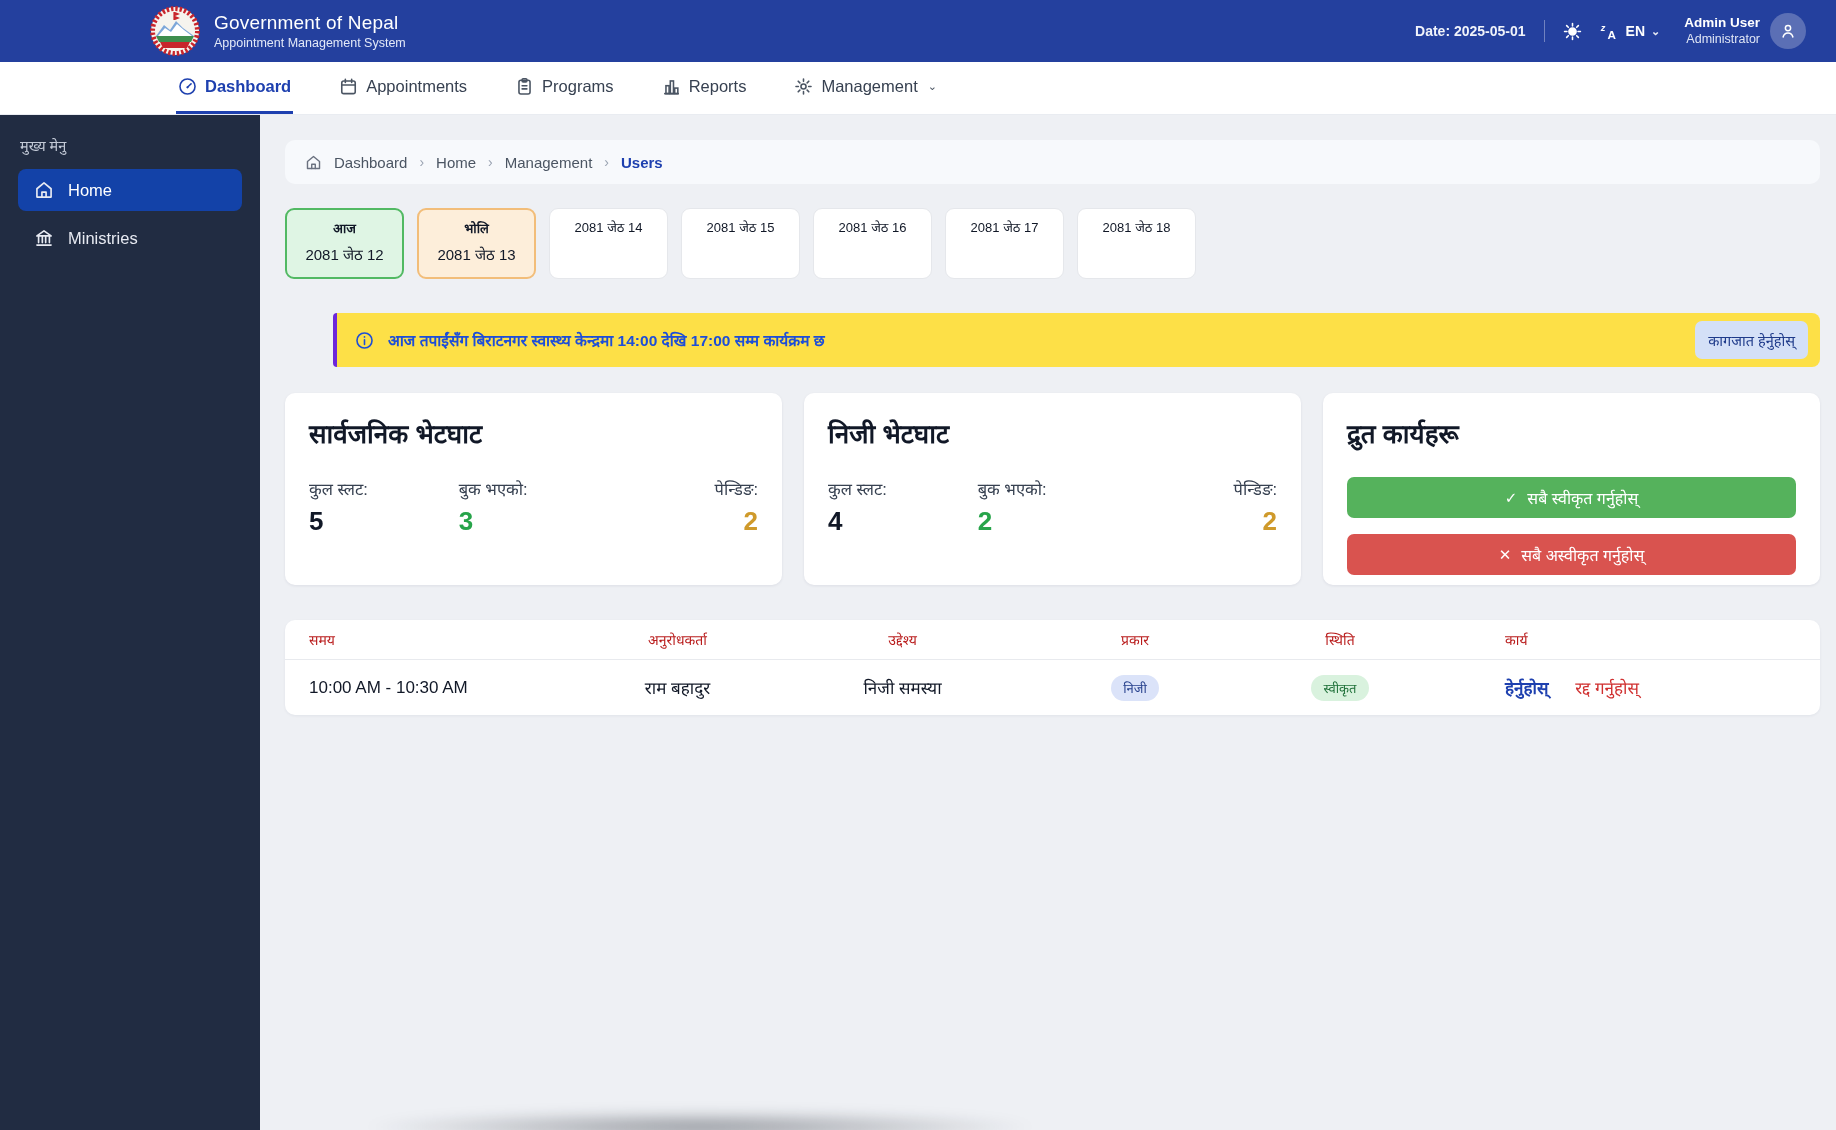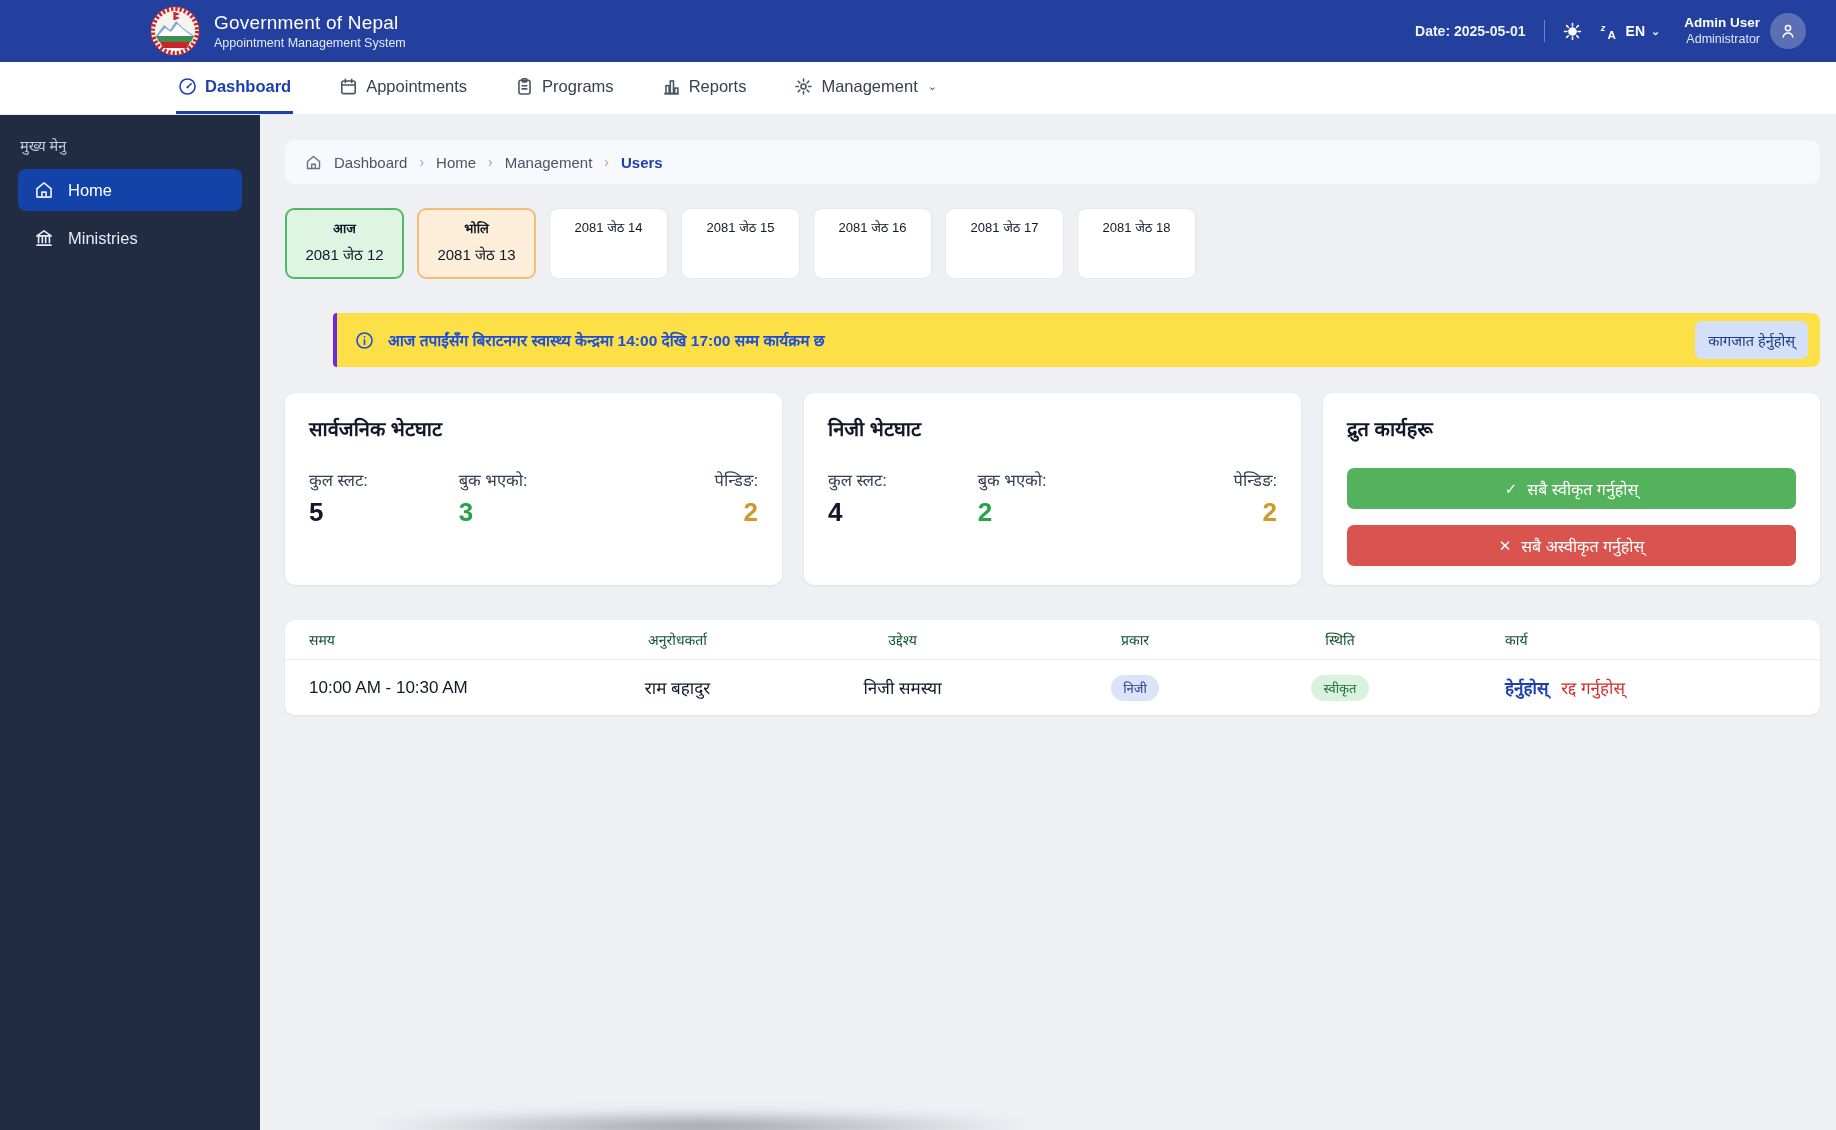--- a/index.html
+++ b/index.html
@@ -72,52 +72,52 @@
   .notice-left { display:flex; align-items:center; gap:14px; color:#1d4ed8;
     font-size:15.5px; font-weight:bold; }
   .notice-btn { background:#d4e0f7; border:none; color:#1e3a8a; font-size:14.5px;
     padding:9px 13px; border-radius:7px; cursor:pointer;
     font-family:"Liberation Sans","DejaVu Sans",sans-serif; }
 
   
   .cards { display:flex; gap:22px; margin-top:26px; }
   .card { background:#fff; border-radius:10px; box-shadow:0 1px 3px rgba(20,30,60,.08);
     width:497px; height:192px; padding:22px 24px; }
-  .card-title { font-size:20px; font-weight:bold; color:#111827; }
+  .card-title { font-size:26px; font-weight:bold; color:#111827; }
   .stat-row { display:flex; margin-top:26px; }
   .stat { flex:1; }
   .stat:last-child { text-align:right; }
   .stat-label { font-size:16.5px; color:#374151; }
   .stat-value { font-size:26px; font-weight:bold; margin-top:6px; }
   .v-total { color:#111827; } .v-booked { color:#27a44a; } .v-pending { color:#cf9a2b; }
 
   .qa-btn { width:100%; height:41px; border:none; border-radius:7px; color:#fff;
     font-size:16px; cursor:pointer; display:flex; align-items:center; justify-content:center;
     gap:10px; font-family:"Liberation Sans","DejaVu Sans",sans-serif; }
   .qa-approve { background:#55b25c; margin-top:26px; }
   .qa-reject { background:#d9534f; margin-top:16px; }
   .qa-glyph { font-size:15px; }
 
   
   .table-card { background:#fff; border-radius:10px; margin-top:35px;
     box-shadow:0 1px 3px rgba(20,30,60,.06); overflow:hidden; }
   .t-grid { display:grid; grid-template-columns:280px 225px 225px 240px 170px 1fr;
     align-items:center; }
   .t-head { height:40px; border-bottom:1px solid #e8eaee; }
-  .t-head > div { font-size:14px; color:#14532d; }
+  .t-head > div { font-size:14px; color:#b91c1c; }
   .t-row { height:55px; }
   .c-left { padding-left:24px; text-align:left; }
   .c-mid { text-align:center; }
   .c-act { padding-left:80px; text-align:left; }
   .t-row > div { font-size:17px; color:#111827; }
   .cell-time { font-weight:500; }
   .pill { display:inline-block; font-size:13px; padding:4px 12px; border-radius:999px;text-align:center; }
   .pill-type { background:#dbe3f9; color:#27418d; }
   .pill-status { background:#d9f2de; color:#20713a; }
-  .link-view { color:#1e40af; font-weight:bold; cursor:pointer; margin-right:8px;text-align:center; }
+  .link-view { color:#1e40af; font-weight:bold; cursor:pointer; margin-right:22px;text-align:center; }
   .link-cancel { color:#d03030; font-weight:normal; cursor:pointer; }
 
   
   .bottom-shadow { position:fixed; left:360px; bottom:-14px; width:680px; height:34px;
     background:radial-gradient(ellipse at center, rgba(10,15,25,.38) 0%, rgba(10,15,25,0) 70%);
     filter:blur(6px); pointer-events:none; }
 
   svg.ic { display:block; }
 </style>
 </head>

